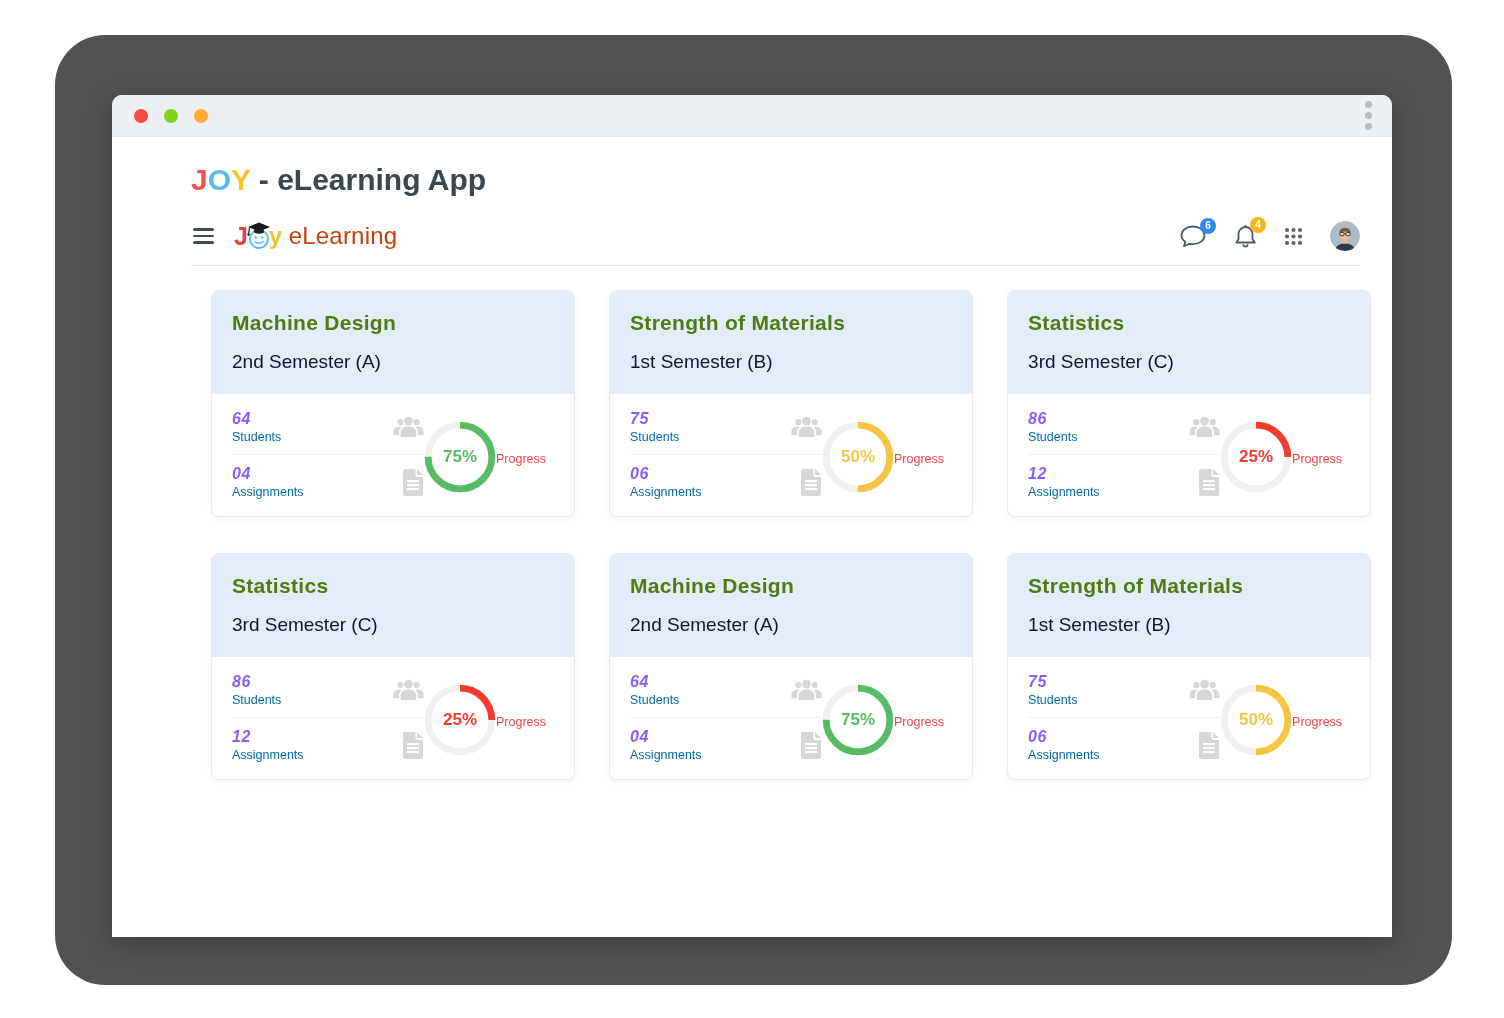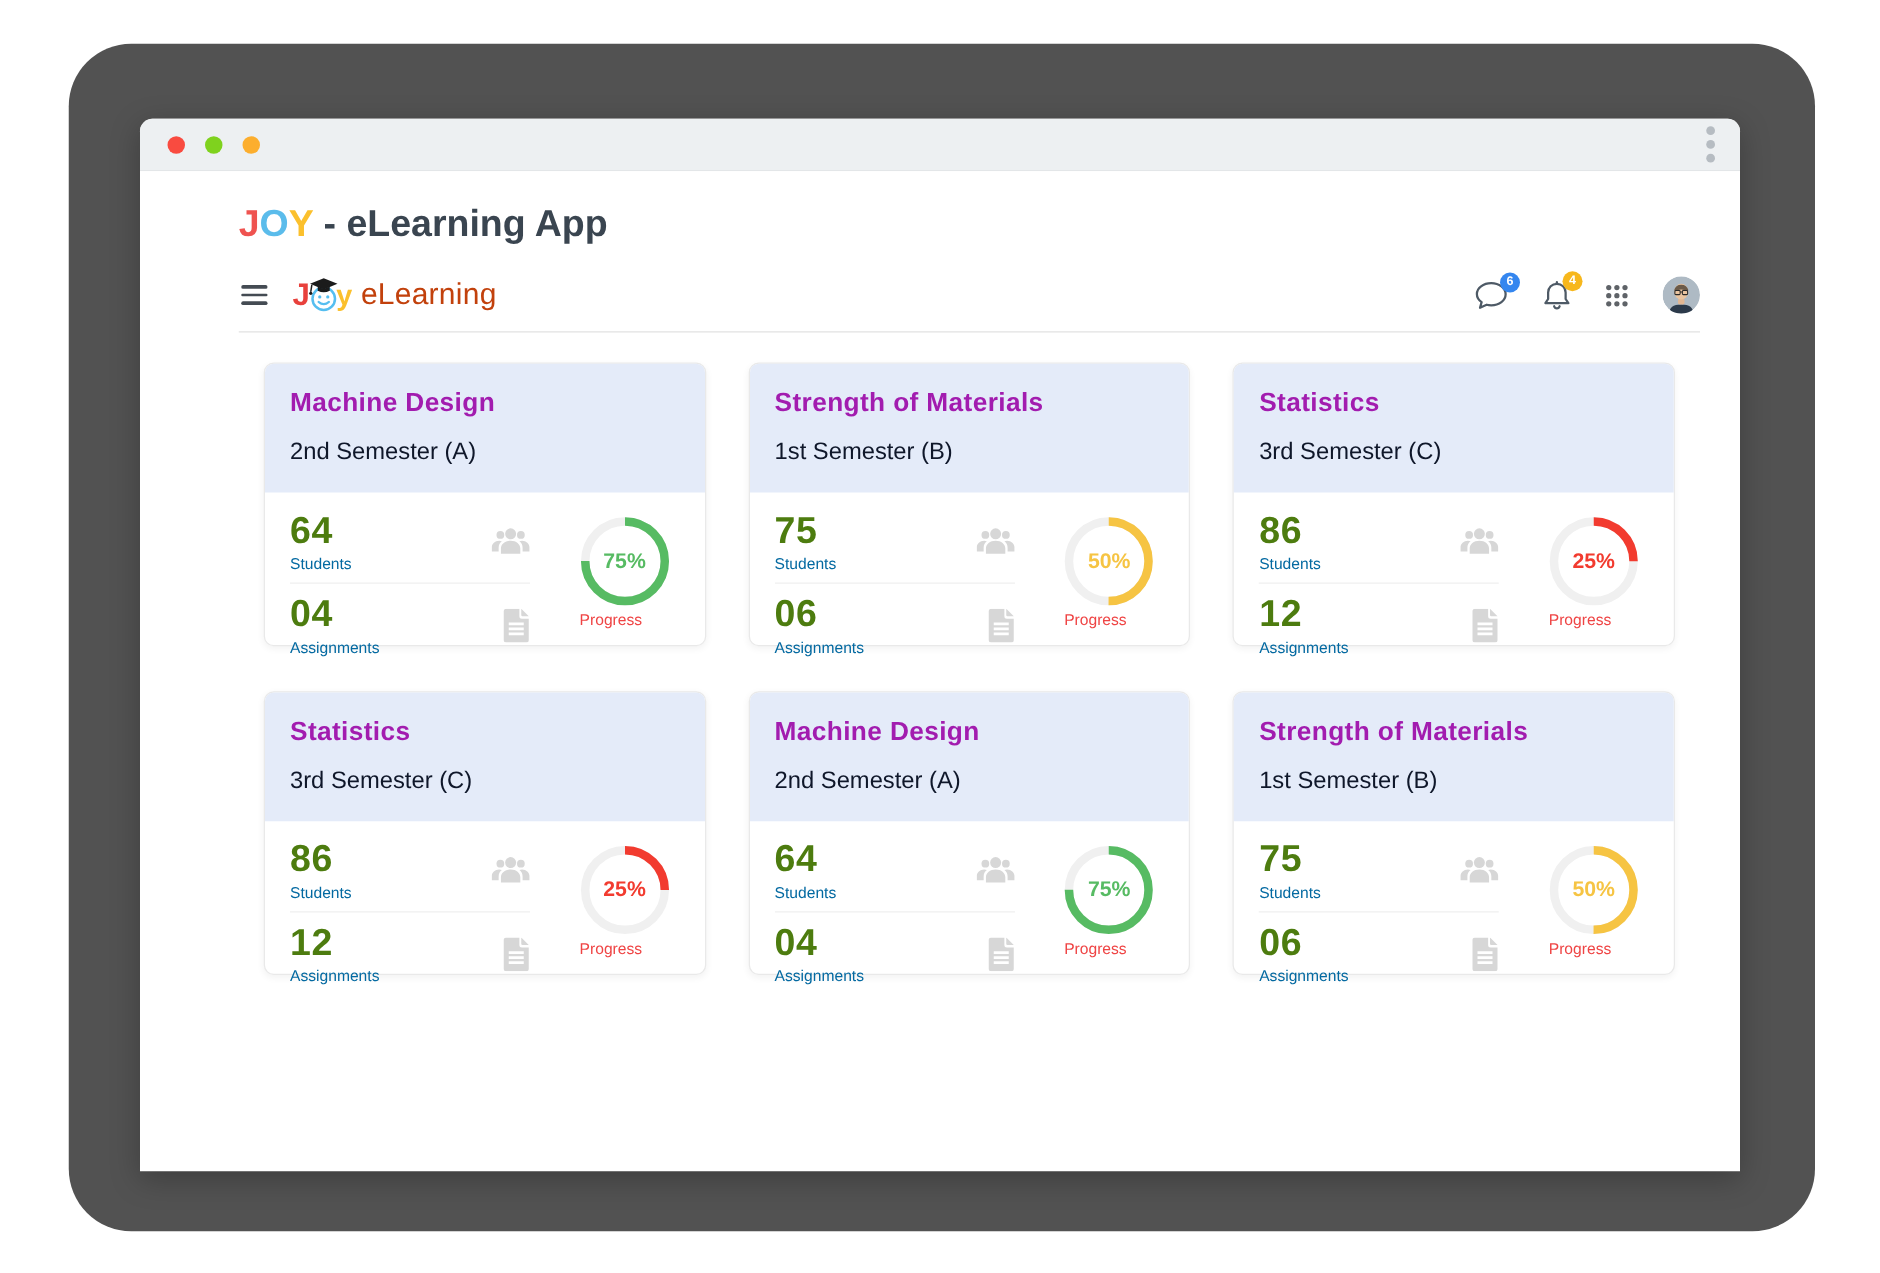--- a/index.html
+++ b/index.html
@@ -37,29 +37,29 @@
   .badge{position:absolute;top:-7px;right:-9px;min-width:16px;height:16px;border-radius:50%;
          color:#fff;font-size:10px;font-weight:700;display:flex;align-items:center;
          justify-content:center;}
   .avatar{width:30px;height:30px;border-radius:50%;overflow:hidden;cursor:pointer;display:block;}
   
   .grid{margin-top:24px;padding:0 20px;display:grid;grid-template-columns:repeat(3,1fr);
         column-gap:34px;row-gap:36px;}
   .card{background:#fff;border:1px solid #E9E9E9;border-radius:8px;height:227px;
         box-shadow:0 2px 6px rgba(0,0,0,0.05);box-sizing:border-box;cursor:pointer;}
   .card-header{background:#E4EBF9;border-radius:7px 7px 0 0;padding:20px 20px 21px;}
-  .card-title{font-size:21px;font-weight:700;color:#a21caf;letter-spacing:0.3px;}
+  .card-title{font-size:21px;font-weight:700;color:#4d7c0f;letter-spacing:0.3px;}
   .card-sub{margin-top:16px;font-size:19px;color:#0f172a;}
   .card-body{display:flex;justify-content:space-between;padding:14px 28px 0 20px;}
   .stats{width:192px;}
   .stat-row{display:flex;justify-content:space-between;align-items:center;min-height:38px;}
-  .stat-num{font-size:30px;font-weight:700;color:#4d7c0f;letter-spacing:0.5px;}
+  .stat-num{font-size:16px;font-weight:700;color:#8b5cf6;letter-spacing:0.5px;font-style:italic;}
   .stat-label{font-size:12.5px;color:#0369a1;margin-top:2px;}
   .stat-divider{border-bottom:1px solid #F0F0F0;margin:8px 0;}
-  .progress{display:flex;flex-direction:column;margin-top:5px;}
+  .progress{display:flex;flex-direction:row;align-items:center;margin-top:5px;}
   .ring{position:relative;width:72px;height:72px;}
   .ring svg{width:72px;height:72px;display:block;}
   .pct{position:absolute;inset:0;display:flex;align-items:center;justify-content:center;
        font-size:17px;font-weight:700;}
   .progress-label{margin-top:4px;font-size:12.5px;color:#ef4444;}
 </style>
 </head>
 <body>
 
 <div class="stage">

